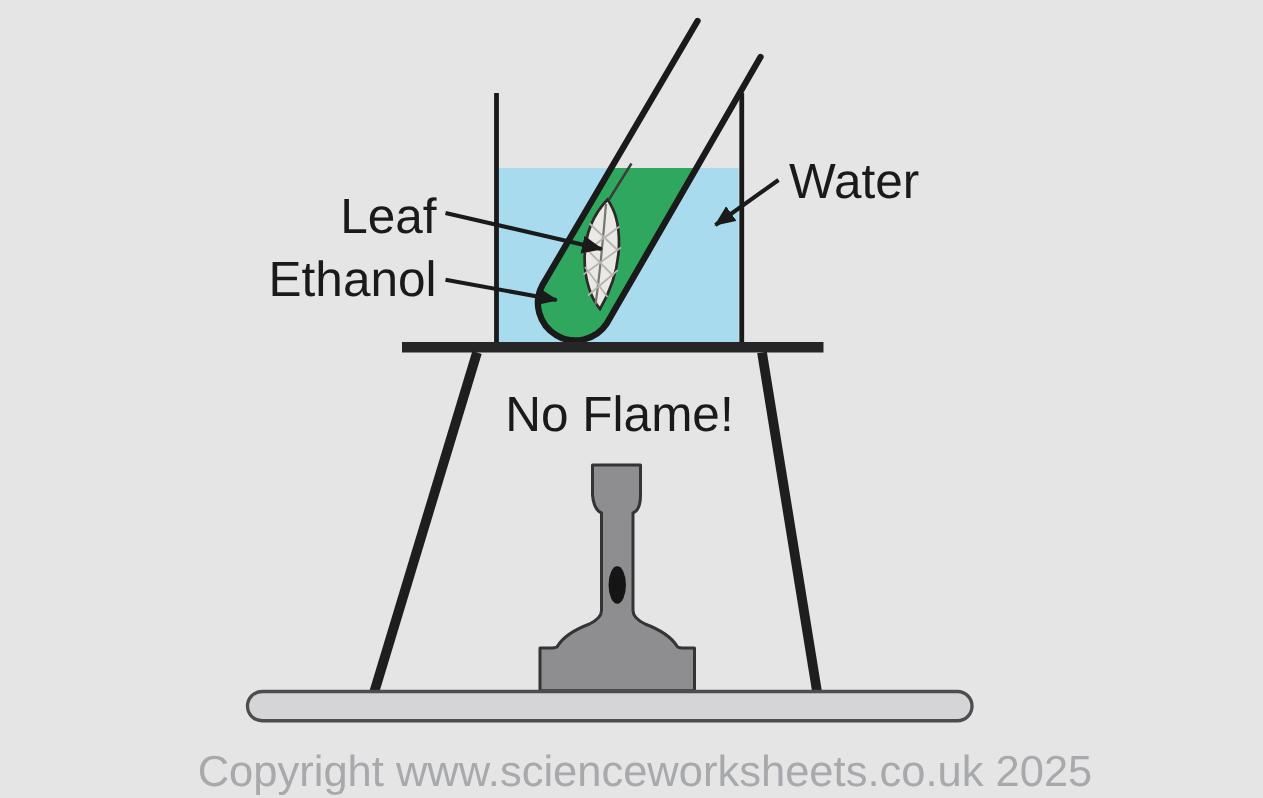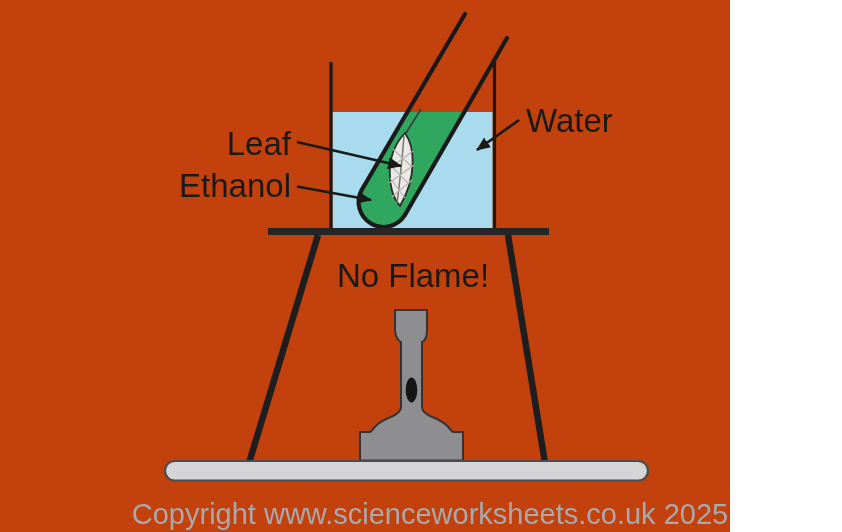--- a/index.html
+++ b/index.html
@@ -2,23 +2,23 @@
 <html><head>
 <meta charset="utf-8">
 <style>
   html, body {
     margin: 0;
     padding: 0;
     background: #ffffff;
   }
   .canvas {
     position: relative;
-    width: 730px;
+    width: 842px;
     height: 532px;
-    background: #c2410c;
+    background: #e5e5e5;
     overflow: hidden;
     font-family: "Liberation Sans", sans-serif;
   }
   svg { display: block; }
   .label-text {
     font-family: "Liberation Sans", sans-serif;
     font-size: 33px;
     fill: #1a1a1a;
   }
   .annotation-text {

